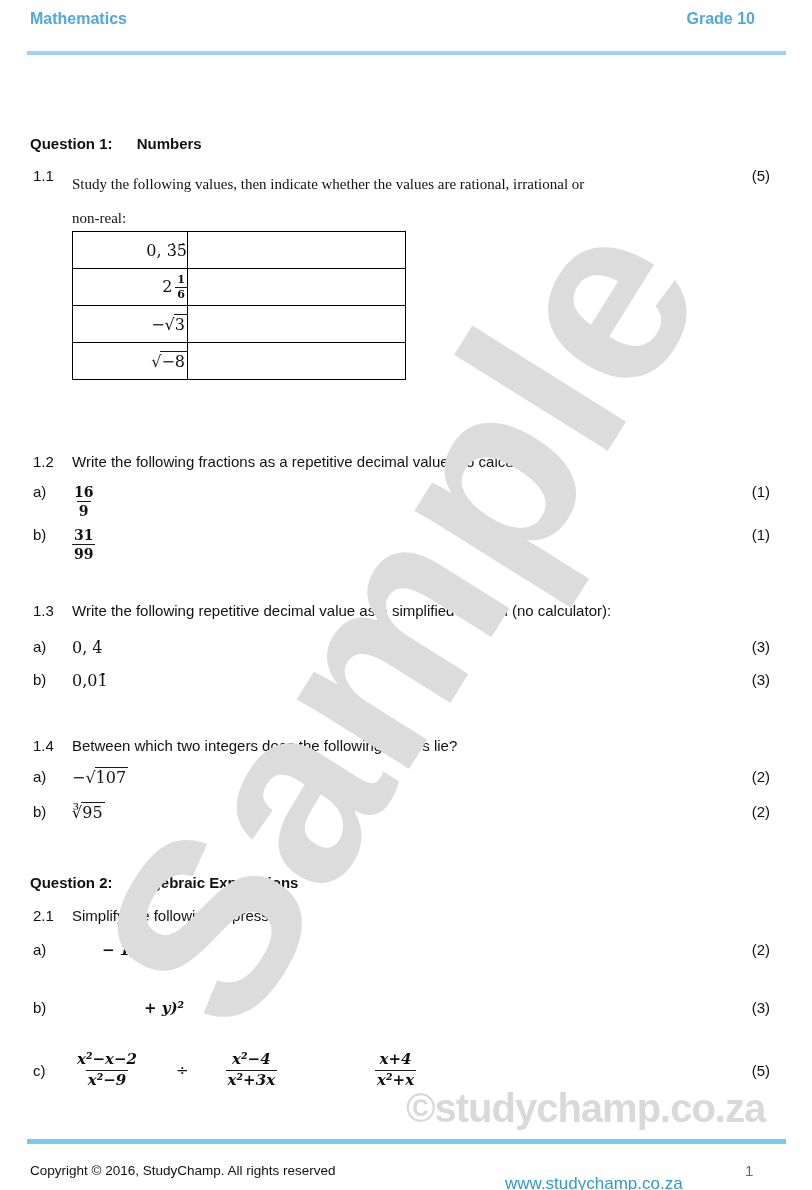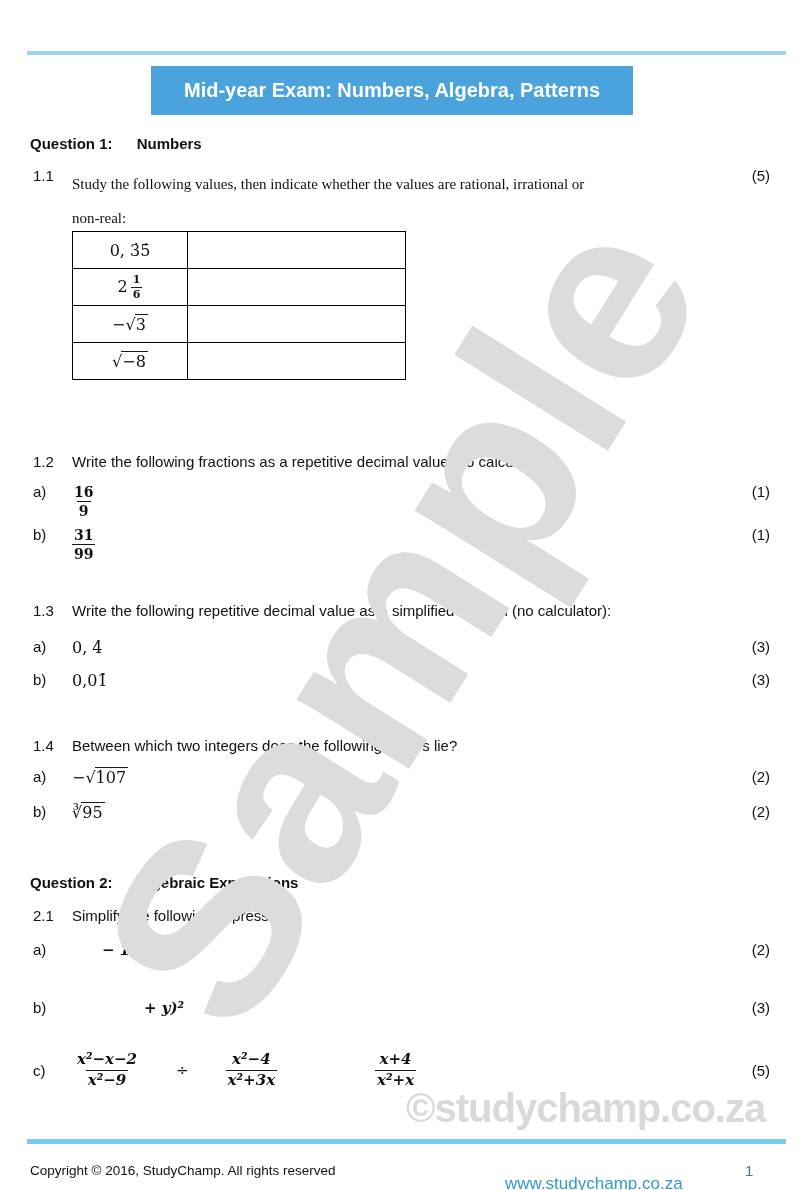--- a/index.html
+++ b/index.html
@@ -36,44 +36,45 @@
   .frac .den{border-top:1.4px solid #1a1a1a;padding:0 2px;}
   .frac .num{padding:0 2px;}
   .frac.sm{font-size:11px;line-height:1.2;margin-left:3px;}
   .cexp{display:inline-flex;align-items:center;gap:28px;}
   .cexp .frac{font-size:15px;font-style:italic;}
   .cexp .op{margin:0 9px;font-family:"DejaVu Serif",serif;font-size:15px;}
   .cexp .gap{display:inline-block;width:42px;}
   
   .vals{position:absolute;top:231px;left:72px;border-collapse:collapse;}
   .vals td{border:1px solid #000;height:36px;padding:0;}
-  .vals td.c1{width:114px;text-align:center;}
+  .vals td.c1{width:114px;text-align:right;}
   .vals td.c2{width:217px;}
   
   .wm-sample{position:absolute;left:400px;top:620px;transform:translate(-50%,-50%) rotate(-58deg);
              font-size:250px;font-weight:bold;color:#dcdcdc;white-space:nowrap;z-index:5;
              font-family:"Liberation Sans",sans-serif;}
   .wm-corner{position:absolute;left:406px;top:1086px;font-size:40px;font-weight:bold;color:#d9d9d9;
              letter-spacing:-1px;z-index:5;white-space:nowrap;}
   
   .ftr-line{position:absolute;top:1139px;left:27px;width:759px;height:5px;background:#7cc9f0;z-index:6;}
   .ftr-copy{position:absolute;top:1163px;left:30px;font-size:13.5px;color:#111;z-index:6;}
   .ftr-site{position:absolute;top:1160px;left:505px;font-size:17px;font-weight:normal;color:#3399cc;z-index:6;margin-top:14px;}
   .ftr-page{position:absolute;top:1162px;left:745px;font-size:15px;color:#4a7096;z-index:6;}
 </style>
 </head>
 <body>
 
 <div class="page">
 
+  <div class="hdr">
+    <span>Mathematics</span>
+    <span>Grade 10</span>
+  </div>
   <div class="hdr-line"></div>
 
-  <div class="banner">
-    <span>Mid-year Exam: Numbers, Algebra, Patterns</span>
-  </div>
 
   <div class="qhead" style="top:135px">
     <span>Question 1:</span>
     <span class="qtitle">Numbers</span>
   </div>
 
   <div class="line" style="top:167px">
     <span class="no">1.1</span>
     <span class="content twolines">
       <div>Study the following values, then indicate whether the values are rational, irrational or</div>

